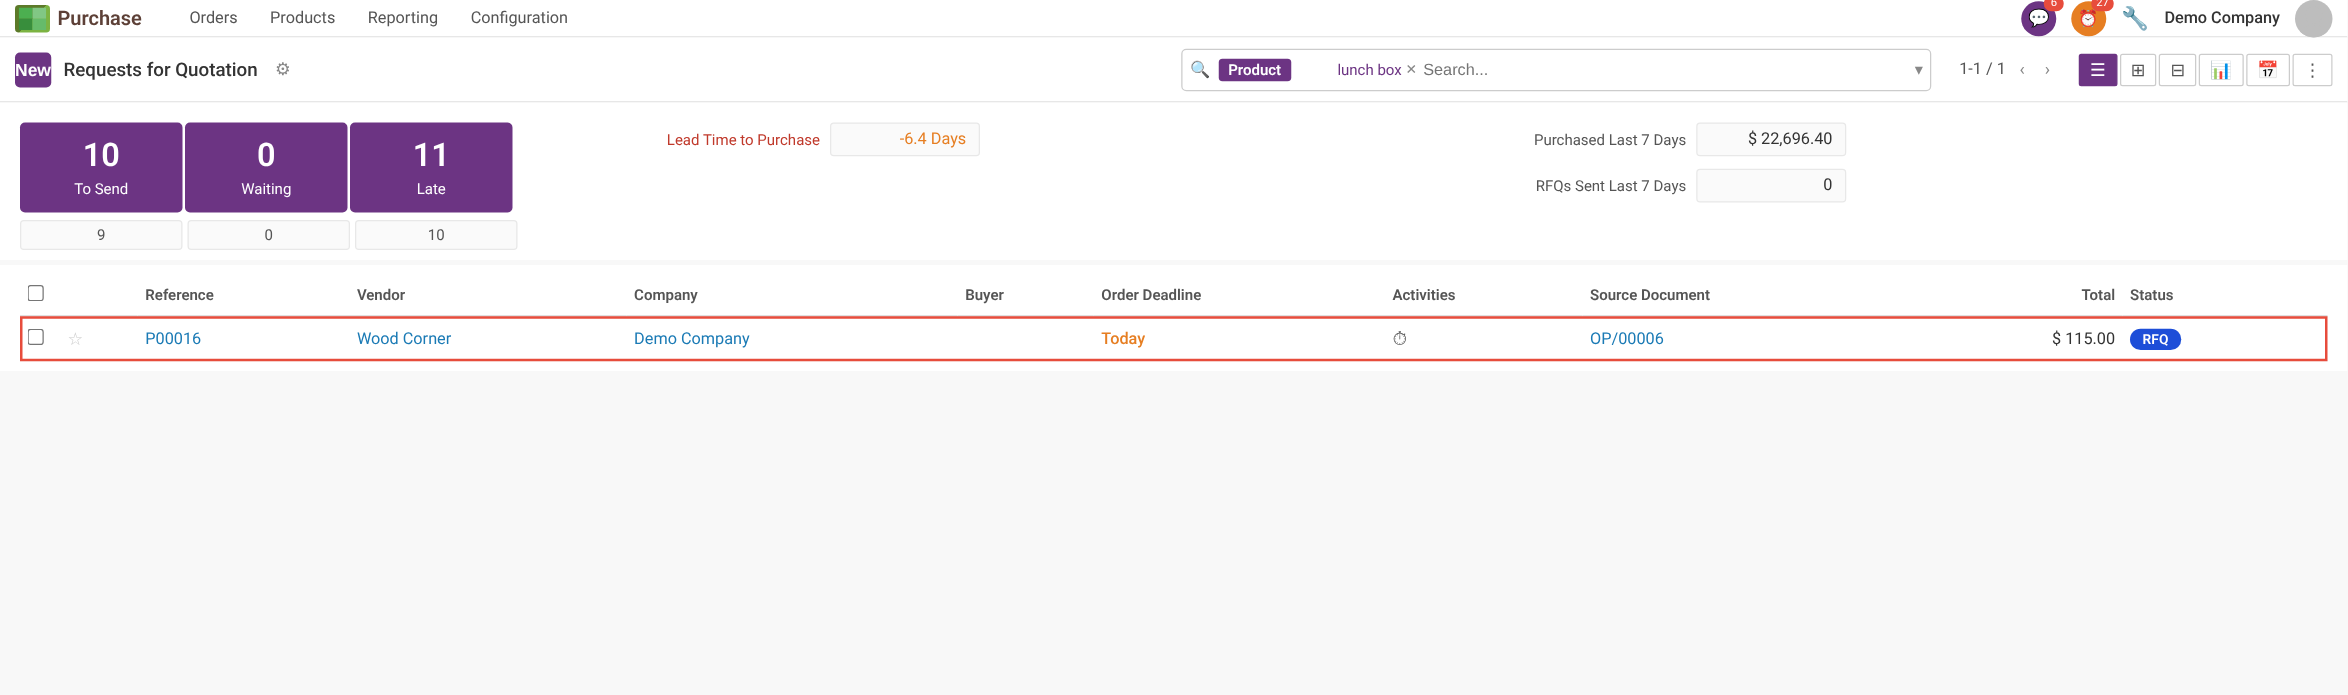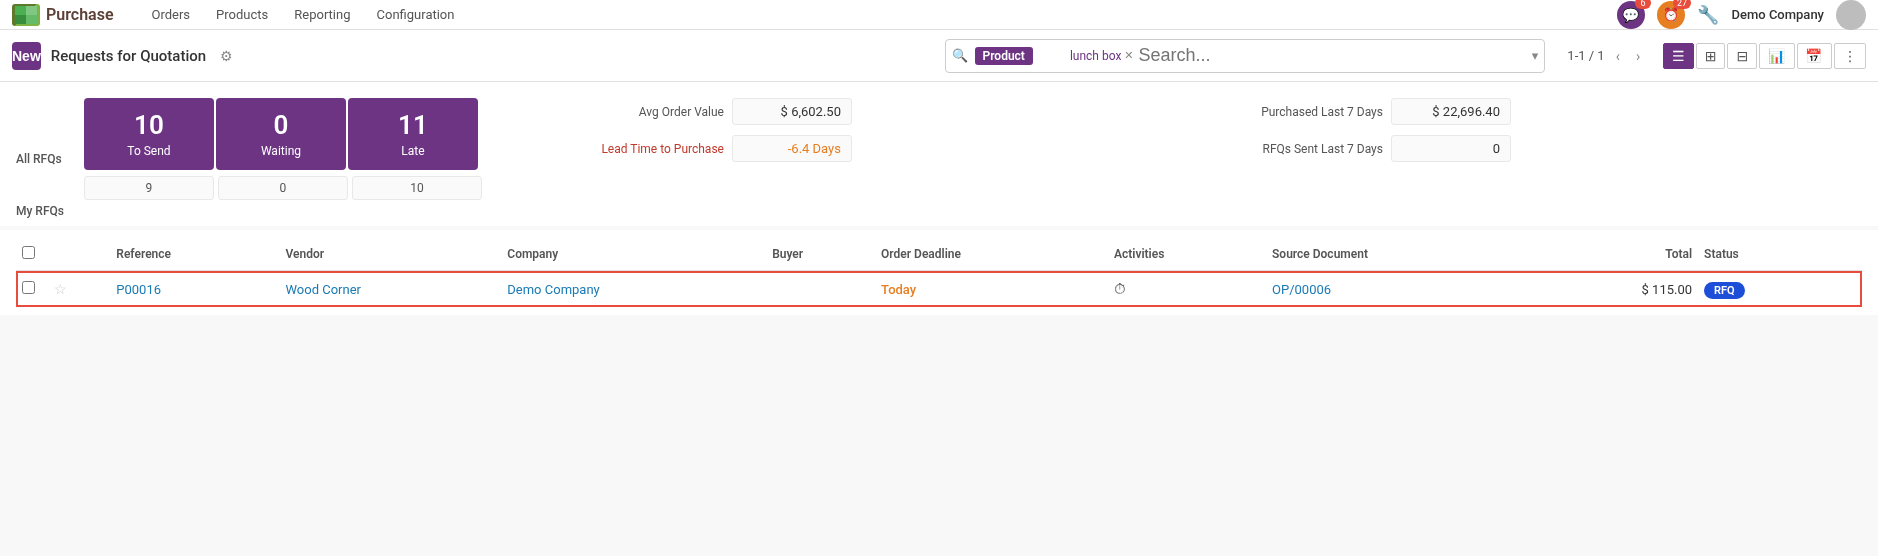--- a/index.html
+++ b/index.html
@@ -76,21 +76,21 @@
     .search-tag {
       background: #6c3483; color: #fff; border-radius: 3px; padding: 2px 8px;
       font-size: 12px; font-weight: 600; margin-right: 4px; display: flex; align-items: center; gap: 4px;
     }
     .tag-value {
       background: #fff; color: #6c3483; border-radius: 2px; padding: 1px 5px; font-size: 12px;
       display: flex; align-items: center; gap: 3px; margin-left: 28px;
     }
     .tag-close { cursor: pointer; font-size: 11px; color: #888; }
     .search-input {
-      border: none; outline: none; flex: 1; font-size: 18px; color: #7f1d1d;
+      border: none; outline: none; flex: 1; font-size: 13px; color: #7f1d1d;
     }
     .search-dropdown { color: #888; cursor: pointer; margin-left: 4px; }
     .pagination { display: flex; align-items: center; gap: 6px; font-size: 13px; color: #555; margin-left: 12px; white-space: nowrap; }
     .pag-arrow { cursor: pointer; color: #888; font-size: 14px; padding: 2px 5px; }
     .view-icons { display: flex; align-items: center; gap: 2px; margin-left: 8px; }
     .view-btn {
       padding: 4px 8px; border: 1px solid #ccc; cursor: pointer; color: #555; font-size: 14px;
       background: #fff; border-radius: 2px;
     }
     .view-btn.active { background: #6c3483; color: #fff; border-color: #6c3483; }
@@ -211,26 +211,20 @@
     <button class="view-btn active">☰</button>
     <button class="view-btn">⊞</button>
     <button class="view-btn">⊟</button>
     <button class="view-btn">📊</button>
     <button class="view-btn">📅</button>
     <button class="view-btn">⋮</button>
   </div>
 </div>
 
 <div class="stats-section">
-  <div class="rfq-labels">
-    <div style="height:32px"></div>
-    <span class="rfq-label">All RFQs</span>
-    <div style="height:10px"></div>
-    <span class="rfq-label">My RFQs</span>
-  </div>
   <div>
     <div class="stat-cards">
       <div class="stat-card">
         <div class="stat-card-number">10</div>
         <div class="stat-card-label">To Send</div>
       </div>
       <div class="stat-card">
         <div class="stat-card-number">0</div>
         <div class="stat-card-label">Waiting</div>
       </div>
@@ -242,24 +236,20 @@
     <div class="stat-rows">
       <div class="stat-row">
         <div class="stat-row-cell">9</div>
         <div class="stat-row-cell">0</div>
         <div class="stat-row-cell">10</div>
       </div>
     </div>
   </div>
   <div class="kpi-section">
     <div class="kpi-group">
-      <div class="kpi-row">
-        <span class="kpi-label">Avg Order Value</span>
-        <span class="kpi-value">$ 6,602.50</span>
-      </div>
       <div class="kpi-row">
         <span class="kpi-label" style="color:#c0392b">Lead Time to Purchase</span>
         <span class="kpi-value lead-time-value">-6.4 Days</span>
       </div>
     </div>
     <div class="kpi-group">
       <div class="kpi-row">
         <span class="kpi-label">Purchased Last 7 Days</span>
         <span class="kpi-value">$ 22,696.40</span>
       </div>

